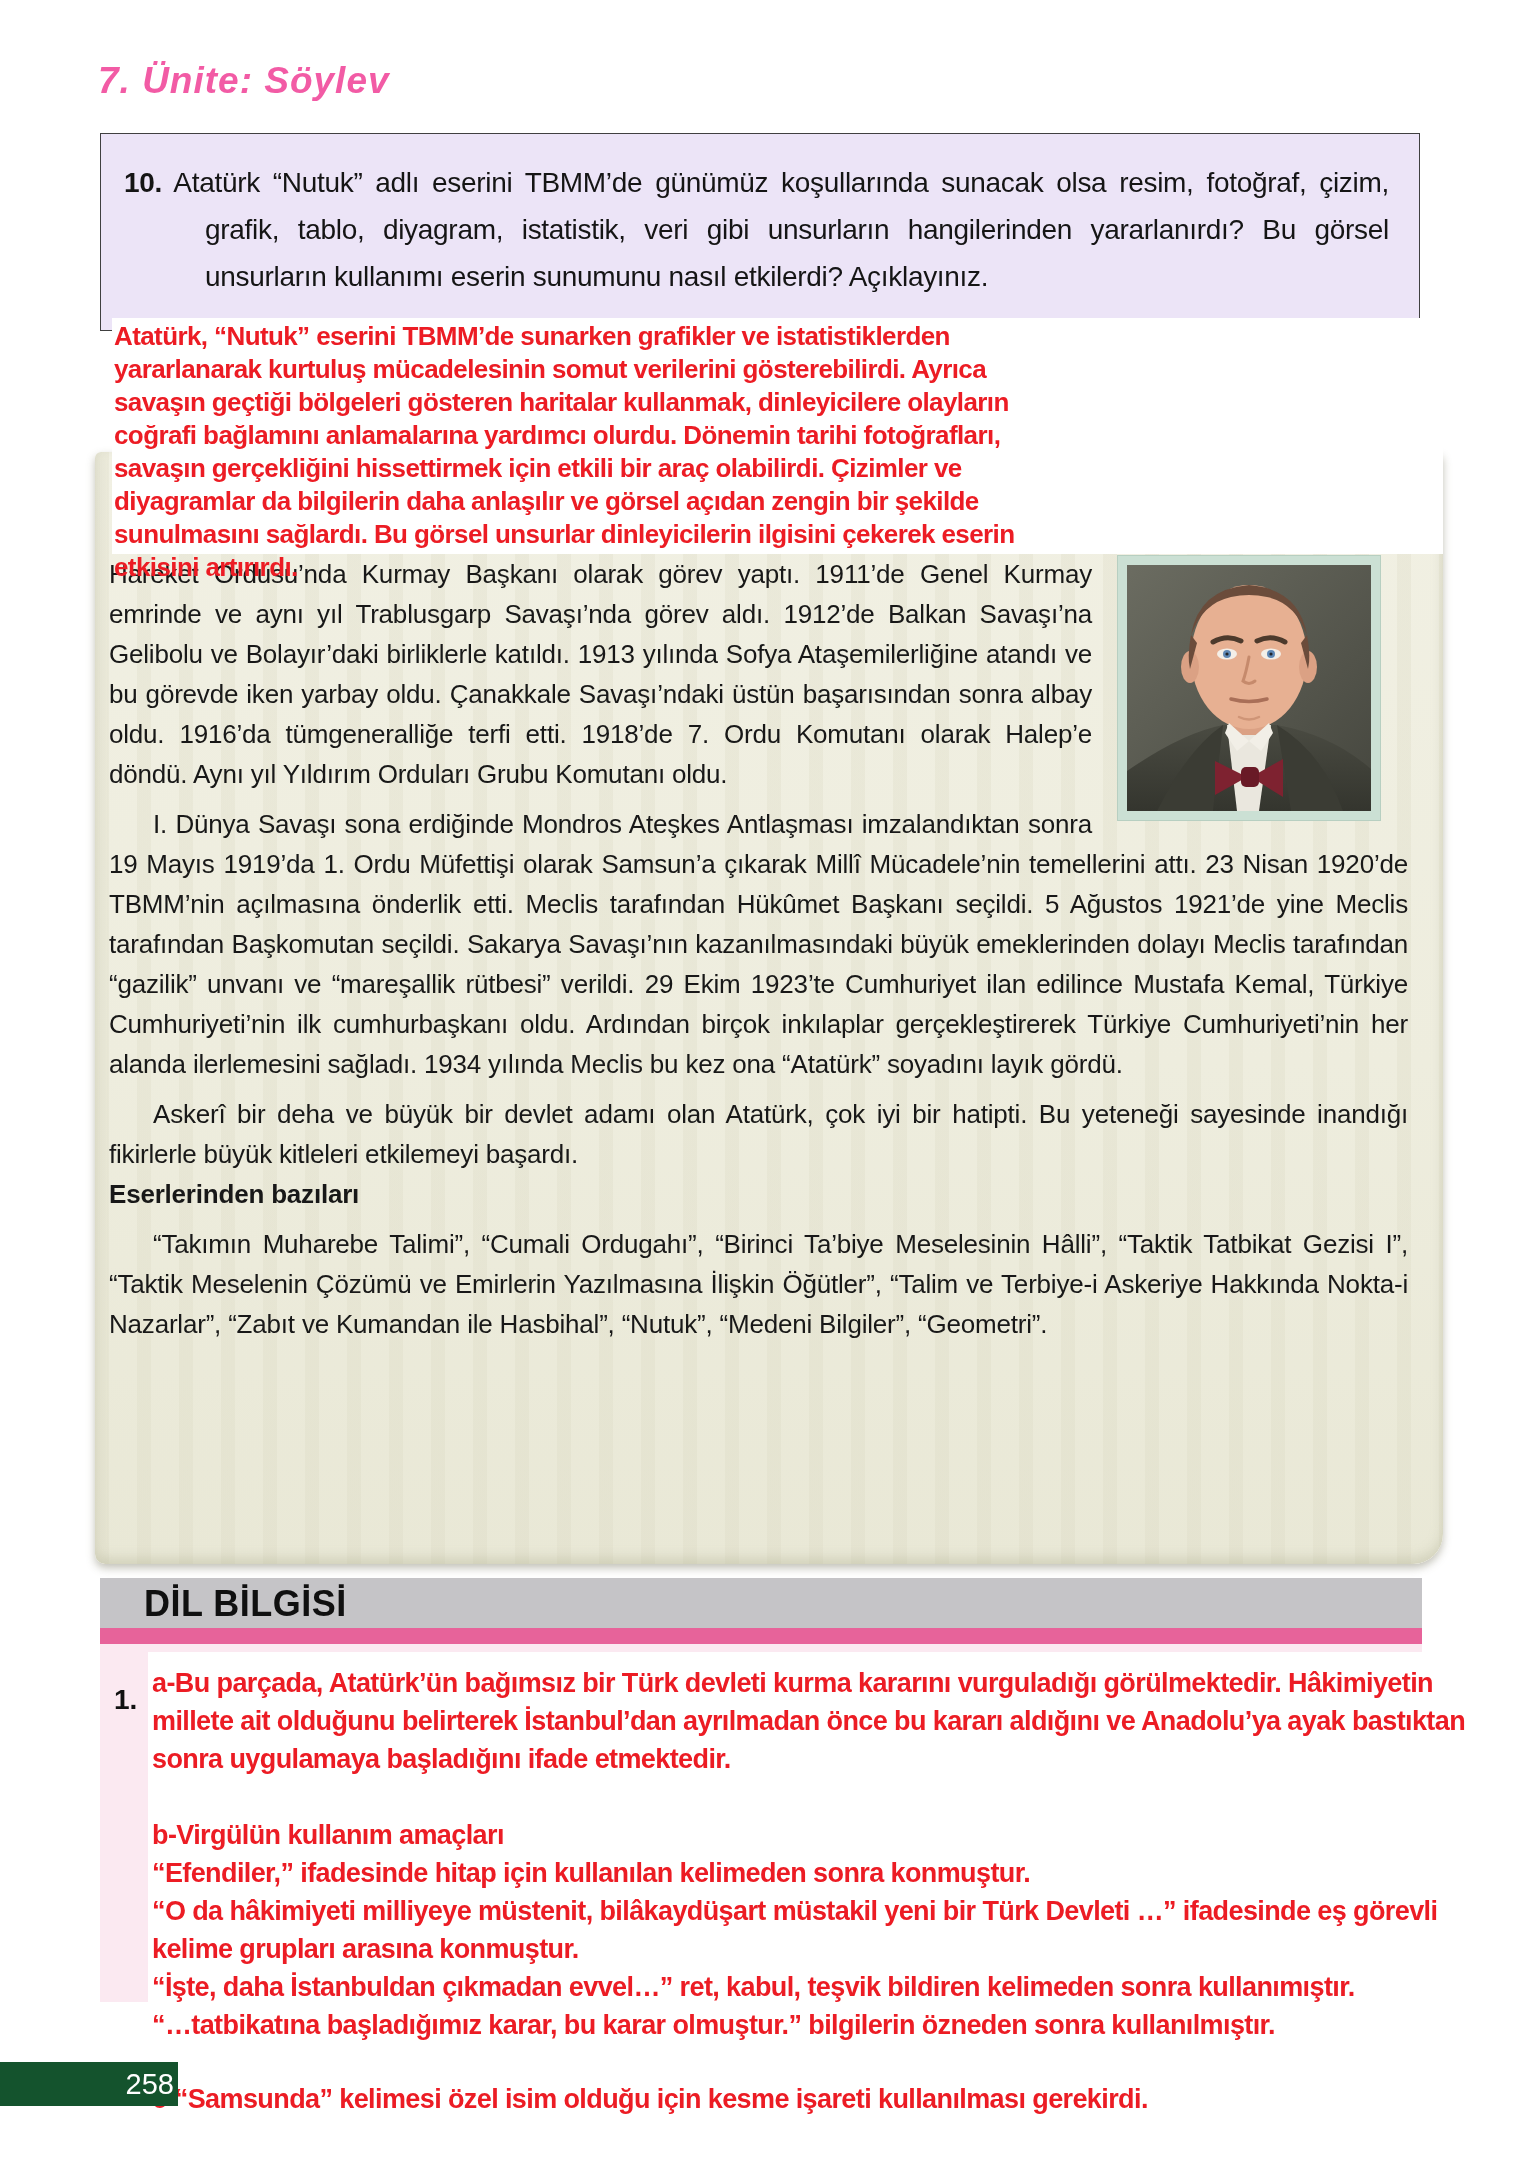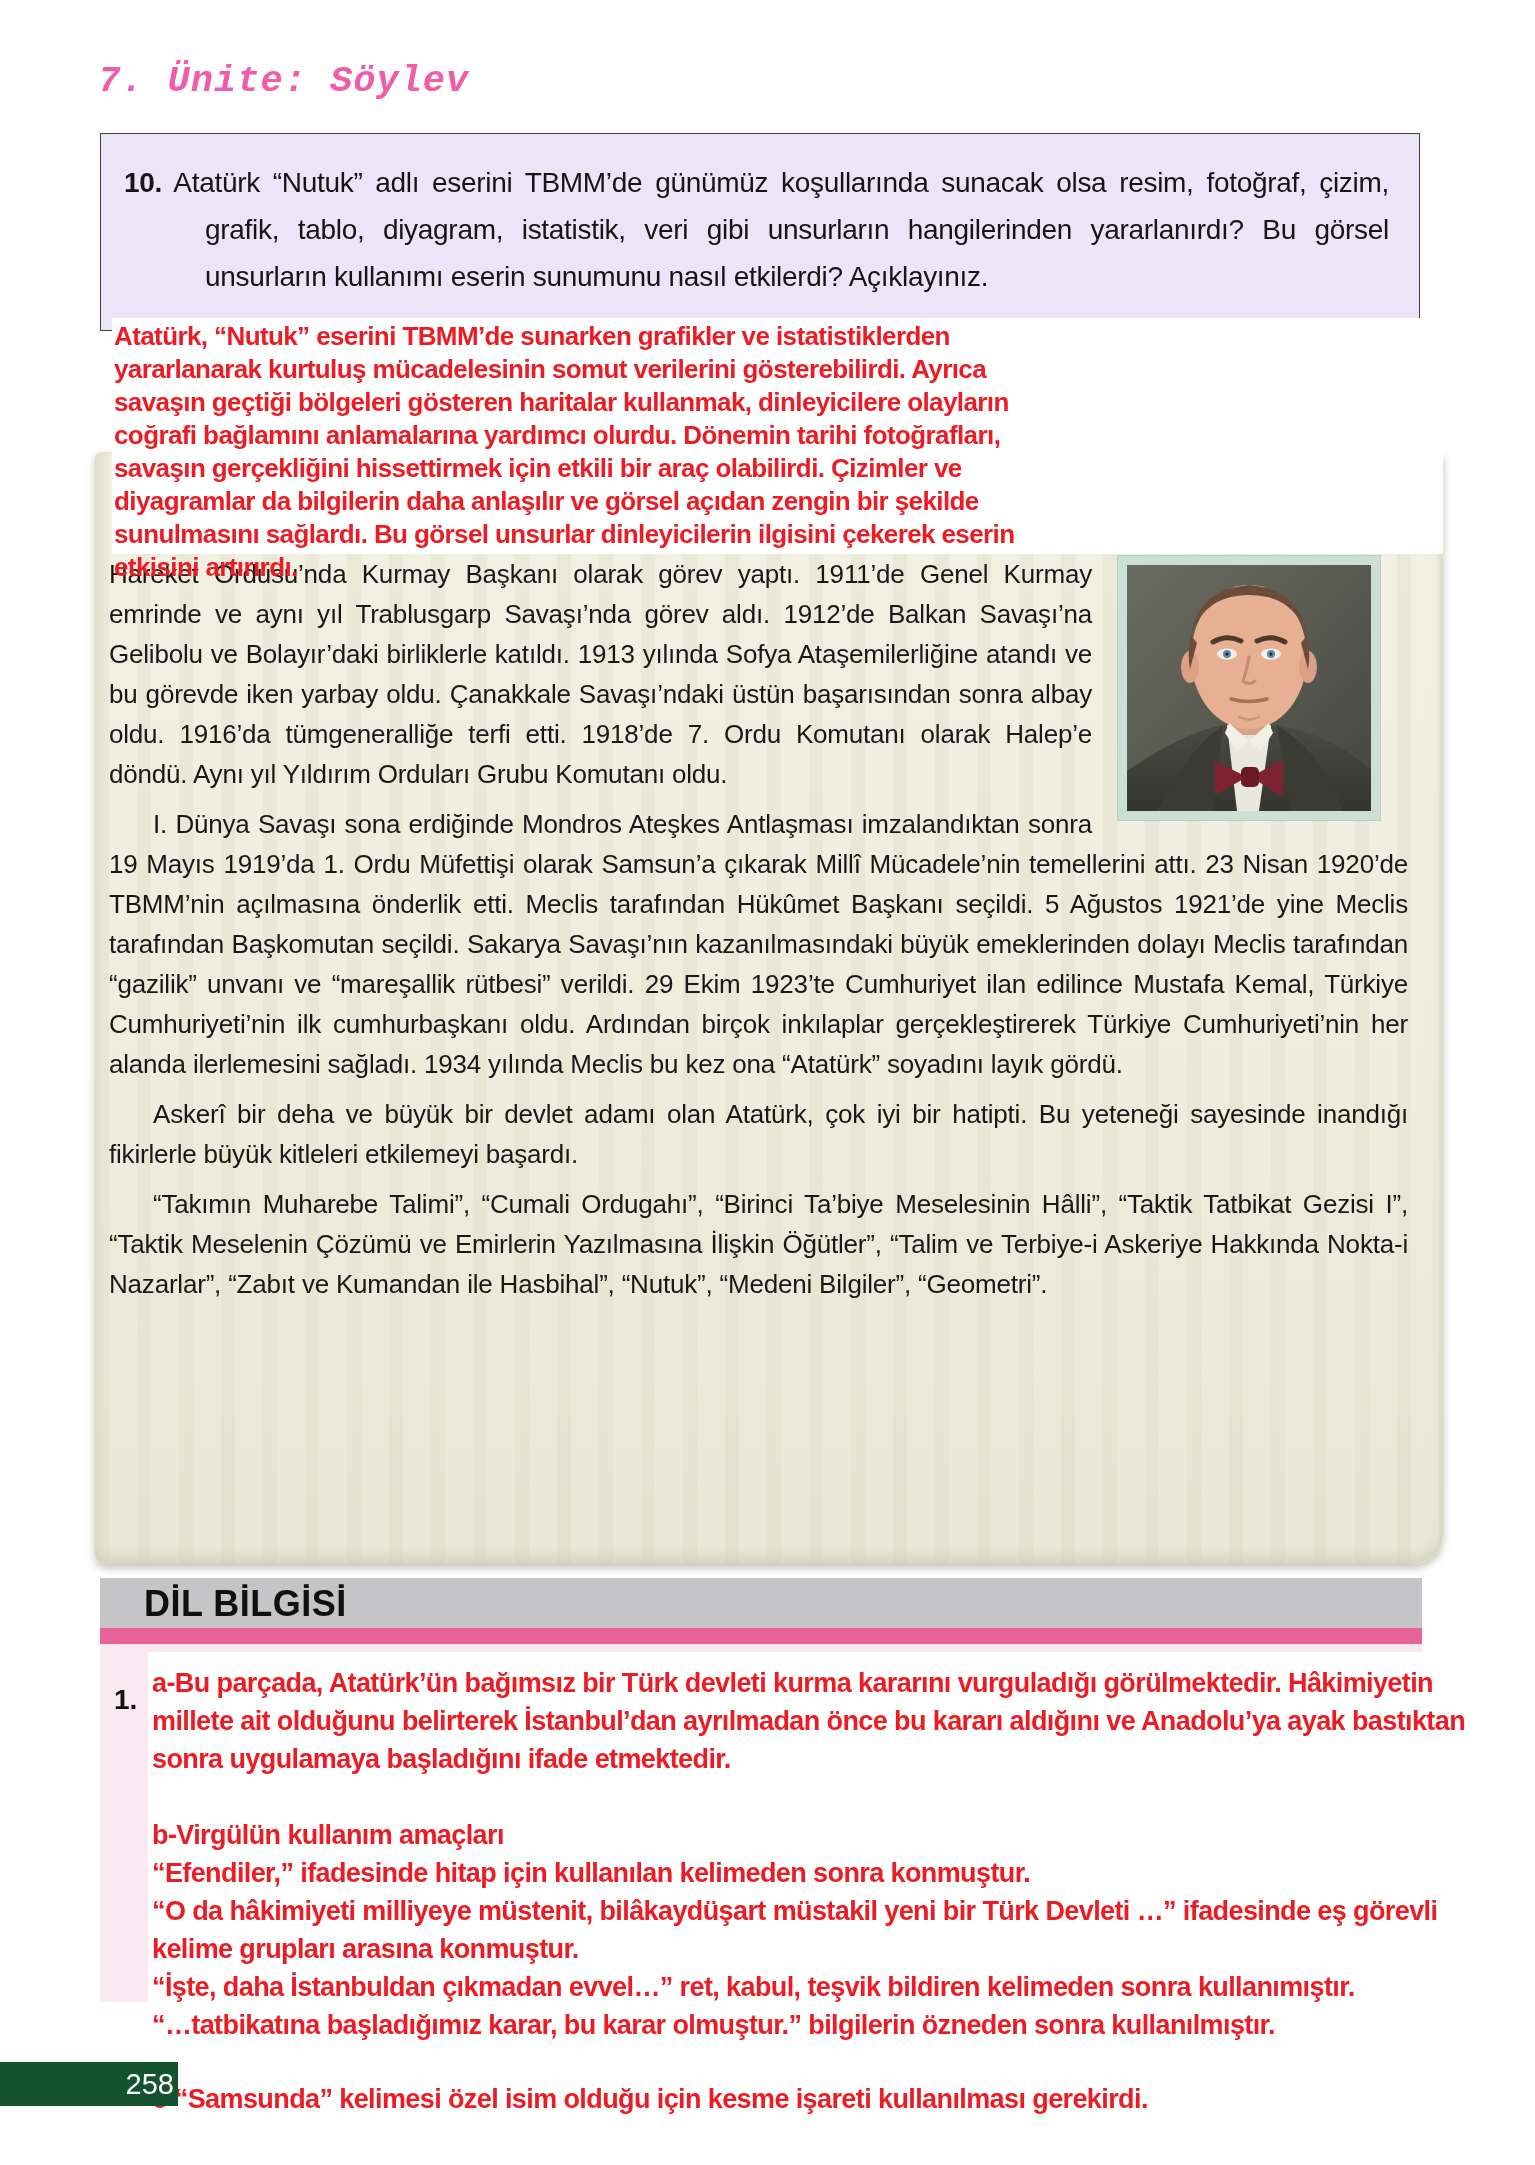--- a/index.html
+++ b/index.html
@@ -3,21 +3,21 @@
 <meta charset="utf-8">
 <style>
   html,body{margin:0;padding:0;}
   body{
     width:1535px;height:2165px;position:relative;background:#ffffff;
     font-family:"Liberation Sans",sans-serif;overflow:hidden;
   }
   
   .unit-header{
     position:absolute;left:98px;top:60px;
-    font-family:Liberation Mono, monospace;font-style:italic;font-weight:bold;
+    font-family:Liberation Sans, sans-serif;font-style:italic;font-weight:bold;
     font-size:37px;color:#f25ba5;letter-spacing:1px;
   }
   
   .question-box{
     position:absolute;left:100px;top:133px;width:1318px;height:196px;
     background:#ece4f7;border:1px solid #404040;box-sizing:content-box;
   }
   .question-box p{
     margin:0;padding:25px 30px 0 104px;text-indent:-81px;
     font-size:28px;line-height:47px;color:#151515;text-align:justify;
@@ -163,20 +163,21 @@
         <polygon points="142,158 122,176 134,186 146,168" fill="#f2efe7"></polygon>
 
         <path d="M88,196 L120,212 L88,230 Z" fill="#7e2230"></path>
         <path d="M156,194 L124,212 L156,232 Z" fill="#7e2230"></path>
         <rect x="114" y="202" width="18" height="20" rx="5" fill="#691a26"></rect>
       </svg>
     </div>
     <p>Hareket Ordusu’nda Kurmay Başkanı olarak görev yaptı. 1911’de Genel Kurmay emrinde ve aynı yıl Trablusgarp Savaşı’nda görev aldı. 1912’de Balkan Savaşı’na Gelibolu ve Bolayır’daki birliklerle katıldı. 1913 yılında Sofya Ataşemilerliğine atandı ve bu görevde iken yarbay oldu. Çanakkale Savaşı’ndaki üstün başarısından sonra albay oldu. 1916’da tümgeneralliğe terfi etti. 1918’de 7. Ordu Komutanı olarak Halep’e döndü. Aynı yıl Yıldırım Orduları Grubu Komutanı oldu.</p>
     <p class="indented">I. Dünya Savaşı sona erdiğinde Mondros Ateşkes Antlaşması imzalandıktan sonra 19 Mayıs 1919’da 1. Ordu Müfettişi olarak Samsun’a çıkarak Millî Mücadele’nin temellerini attı. 23 Nisan 1920’de TBMM’nin açılmasına önderlik etti. Meclis tarafından Hükûmet Başkanı seçildi. 5 Ağustos 1921’de yine Meclis tarafından Başkomutan seçildi. Sakarya Savaşı’nın kazanılmasındaki büyük emeklerinden dolayı Meclis tarafından “gazilik” unvanı ve “mareşallik rütbesi” verildi. 29 Ekim 1923’te Cumhuriyet ilan edilince Mustafa Kemal, Türkiye Cumhuriyeti’nin ilk cumhurbaşkanı oldu. Ardından birçok inkılaplar gerçekleştirerek Türkiye Cumhuriyeti’nin her alanda ilerlemesini sağladı. 1934 yılında Meclis bu kez ona “Atatürk” soyadını layık gördü.</p>
     <p class="indented">Askerî bir deha ve büyük bir devlet adamı olan Atatürk, çok iyi bir hatipti. Bu yeteneği sayesinde inandığı fikirlerle büyük kitleleri etkilemeyi başardı.</p>
+    <p class="works-heading">Eserlerinden bazıları</p>
     <p class="indented">“Takımın Muharebe Talimi”, “Cumali Ordugahı”, “Birinci Ta’biye Meselesinin Hâlli”, “Taktik Tatbikat Gezisi I”, “Taktik Meselenin Çözümü ve Emirlerin Yazılmasına İlişkin Öğütler”, “Talim ve Terbiye-i Askeriye Hakkında Nokta-i Nazarlar”, “Zabıt ve Kumandan ile Hasbihal”, “Nutuk”, “Medeni Bilgiler”, “Geometri”.</p>
   </div>
 </div>
 
 <div class="dil-header">
   <span>DİL BİLGİSİ</span>
 </div>
 <div class="dil-pinkbar"></div>
 <div class="dil-panel"></div>
 <div class="item-number">1.</div>

